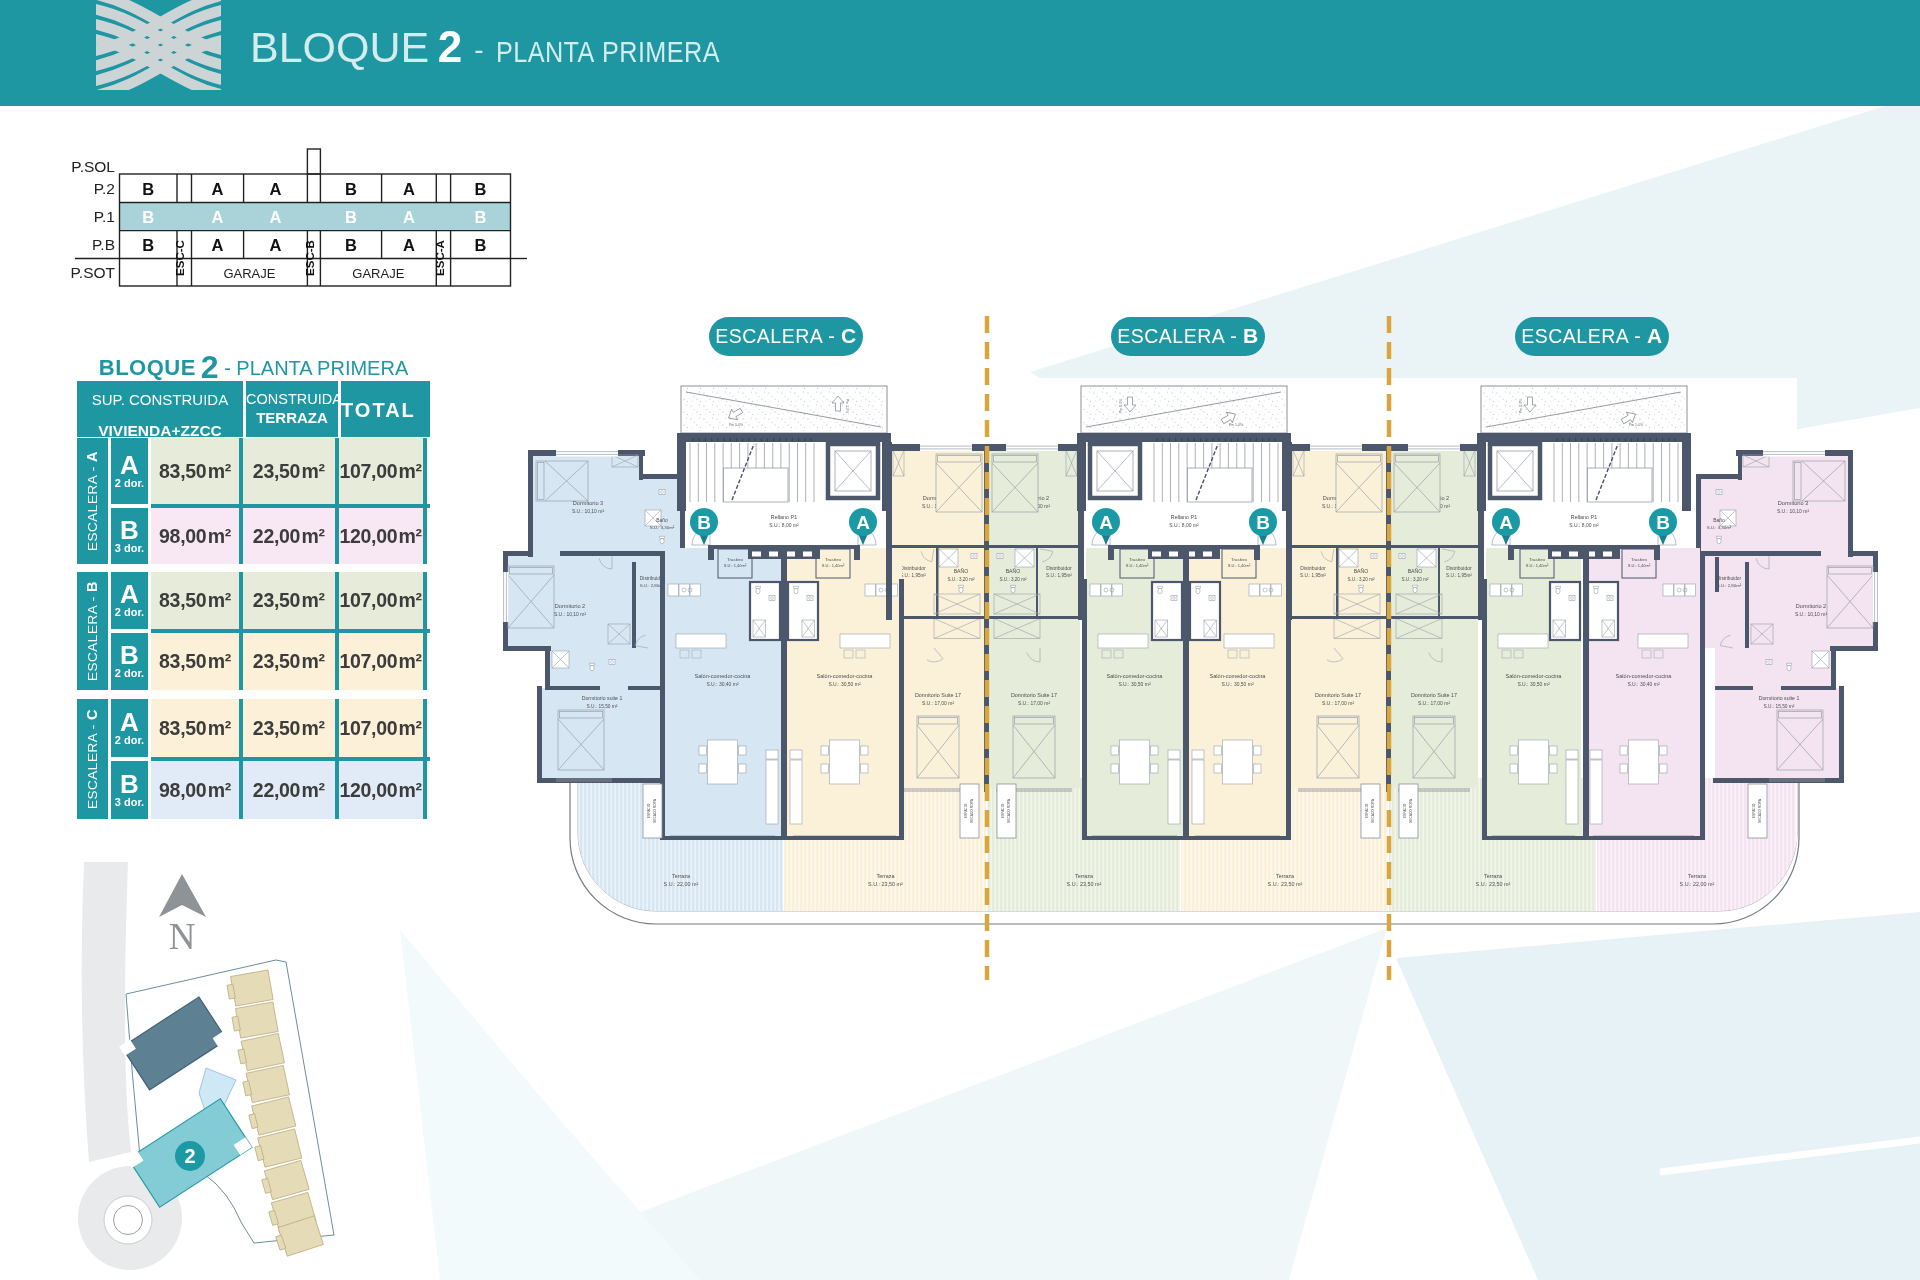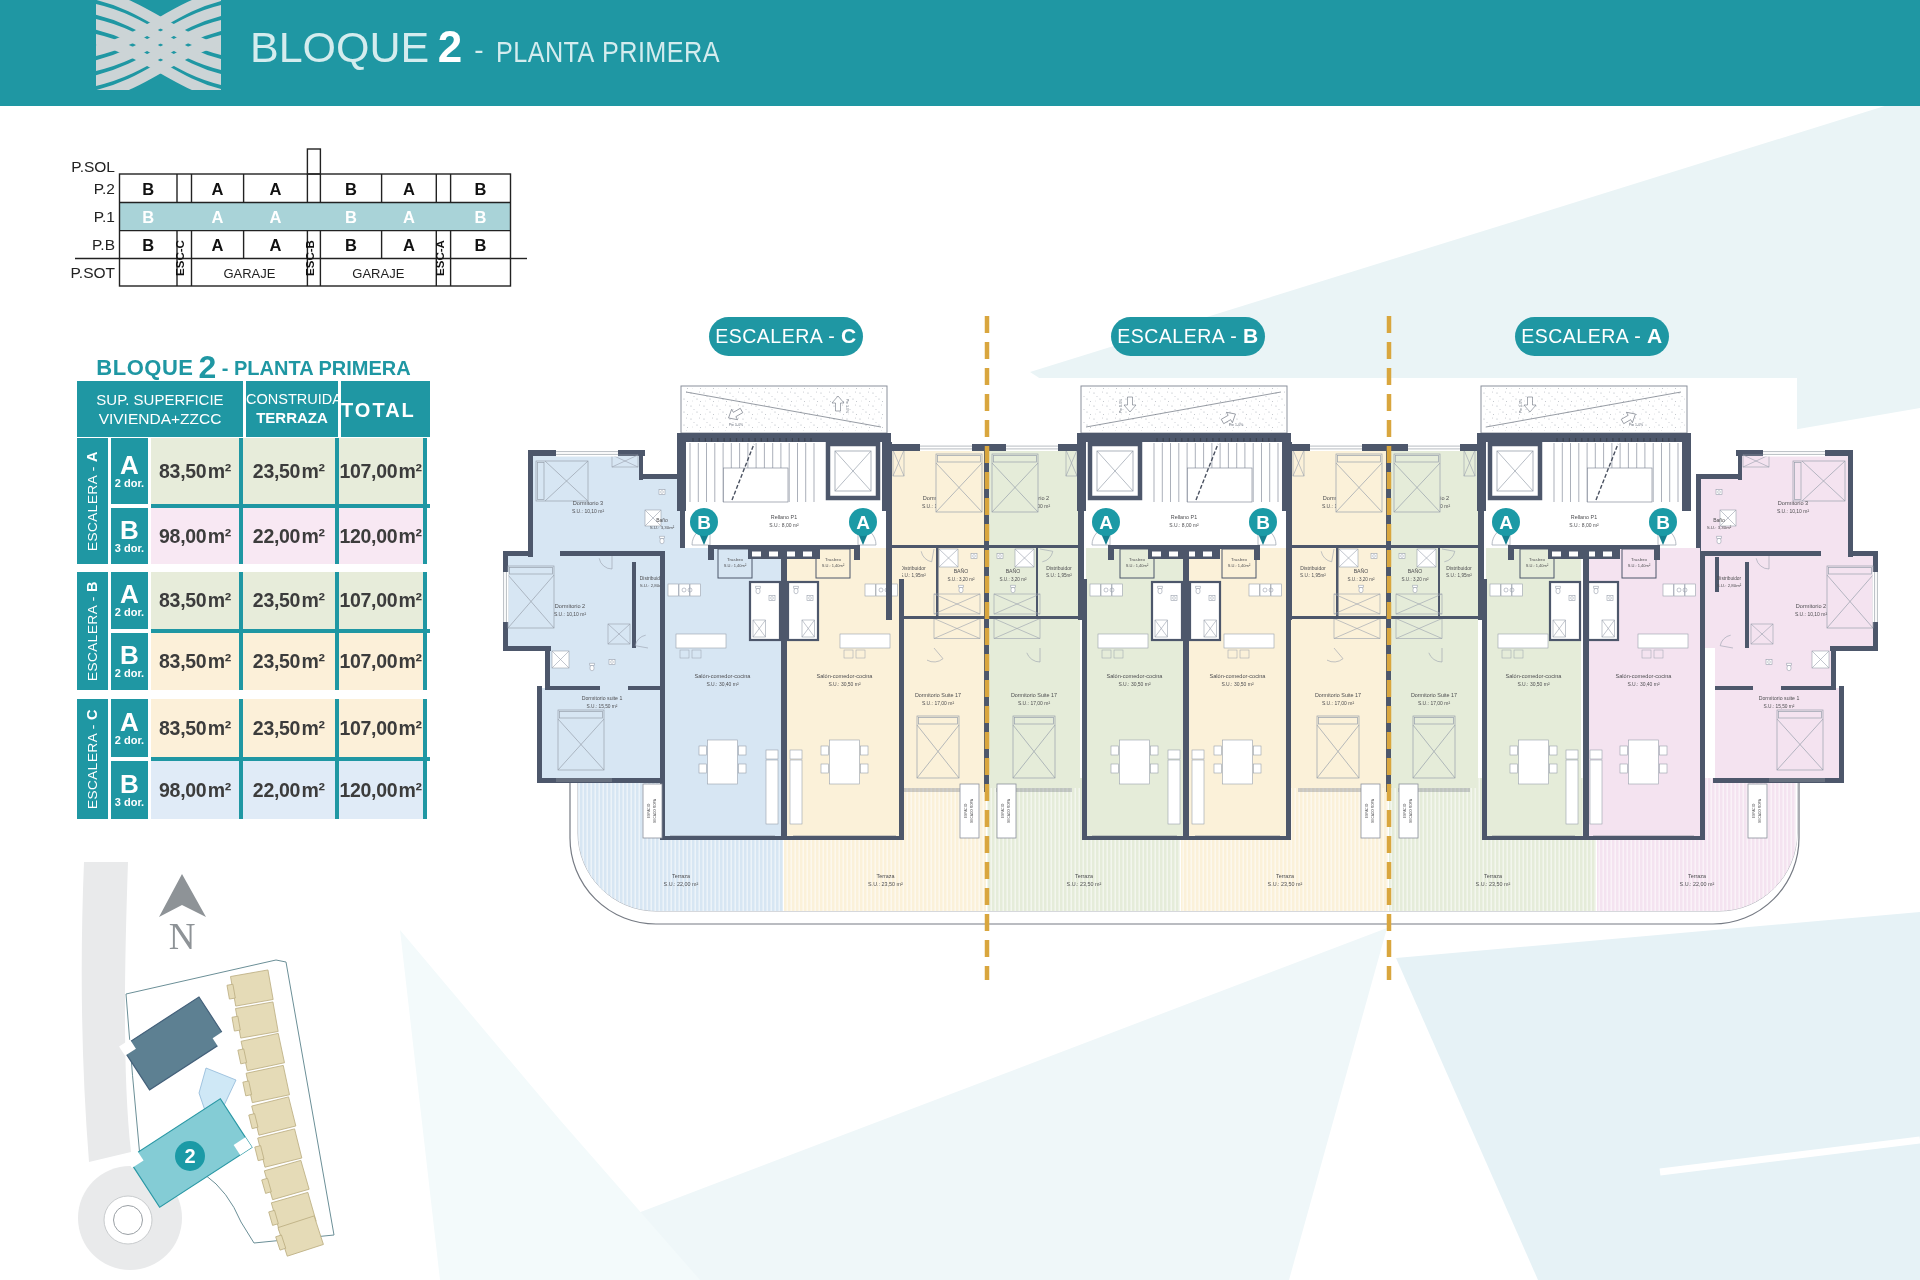--- a/index.html
+++ b/index.html
@@ -1517,29 +1517,29 @@
 <path d="M94,51 C148,39 172,7 223,-5" fill="none" stroke="#ccd4d6" stroke-width="10.5"></path>
 <path d="M94,66 C148,54 172,22 223,10" fill="none" stroke="#ccd4d6" stroke-width="10.5"></path>
 <path d="M94,81 C148,69 172,37 223,25" fill="none" stroke="#ccd4d6" stroke-width="10.5"></path>
 <path d="M94,96 C148,84 172,52 223,40" fill="none" stroke="#ccd4d6" stroke-width="10.5"></path>
 </g>
   </svg>
 
 <div class="abs" style="left:250px;top:22px;color:#d4ecee;font-size:43px;white-space:nowrap">BLOQUE <span style="color:#ffffff;font-weight:bold;font-size:44px">2</span> <span style="font-size:28px;vertical-align:3px">-</span> <span style="display:inline-block;transform:scaleX(0.84);transform-origin:0 100%;font-size:30px;letter-spacing:0.5px;vertical-align:0px">PLANTA&nbsp;PRIMERA</span></div>
 
 <div class="abs" style="left:77px;top:349px;width:353px;text-align:center;color:#1f97a3;white-space:nowrap">
-  <span style="font-size:22px;letter-spacing:0.5px;font-weight:bold">BLOQUE </span><span style="font-size:32px;font-weight:bold;vertical-align:-3px">2</span><span style="font-size:20px;font-weight:bold"> - PLANTA PRIMERA</span>
+  <span style="font-size:22px;letter-spacing:0.5px;font-weight:bold">BLOQUE </span><span style="font-size:32px;font-weight:bold;vertical-align:-3px">2</span><span style="font-size:20px;font-weight:normal"> - PLANTA PRIMERA</span>
 </div>
 
 <div class="abs" style="left:77px;top:381px;width:353px">
 
   <div style="display:flex;height:56px">
     <div style="width:166px;background:#1f97a3;color:#fff;text-align:center;padding-top:10px;box-sizing:border-box">
-      <div style="font-size:15px">SUP. SUPERFICIE</div>
-        <div style="font-size:15.5px;font-weight:normal;margin-top:2px">VIVIENDA+ZZCC</div>
+      <div style="font-size:15px">SUP. CONSTRUIDA</div>
+        <div style="font-size:15.5px;font-weight:bold;margin-top:14px">VIVIENDA+ZZCC</div>
     </div>
       <div style="width:3px"></div>
     <div style="width:92px;background:#1f97a3;color:#fff;text-align:center;padding-top:10px;box-sizing:border-box">
       <div style="font-size:14.5px">CONSTRUIDA</div>
         <div style="font-size:15px;font-weight:bold;margin-top:2px">TERRAZA</div>
     </div>
       <div style="width:3px"></div>
     <div style="flex:1;background:#1f97a3;color:#fff;text-align:left;font-size:20px;font-weight:bold;letter-spacing:2px;line-height:58px">TOTAL</div>
   </div>
 <div style="display:flex;margin-top:1px">

